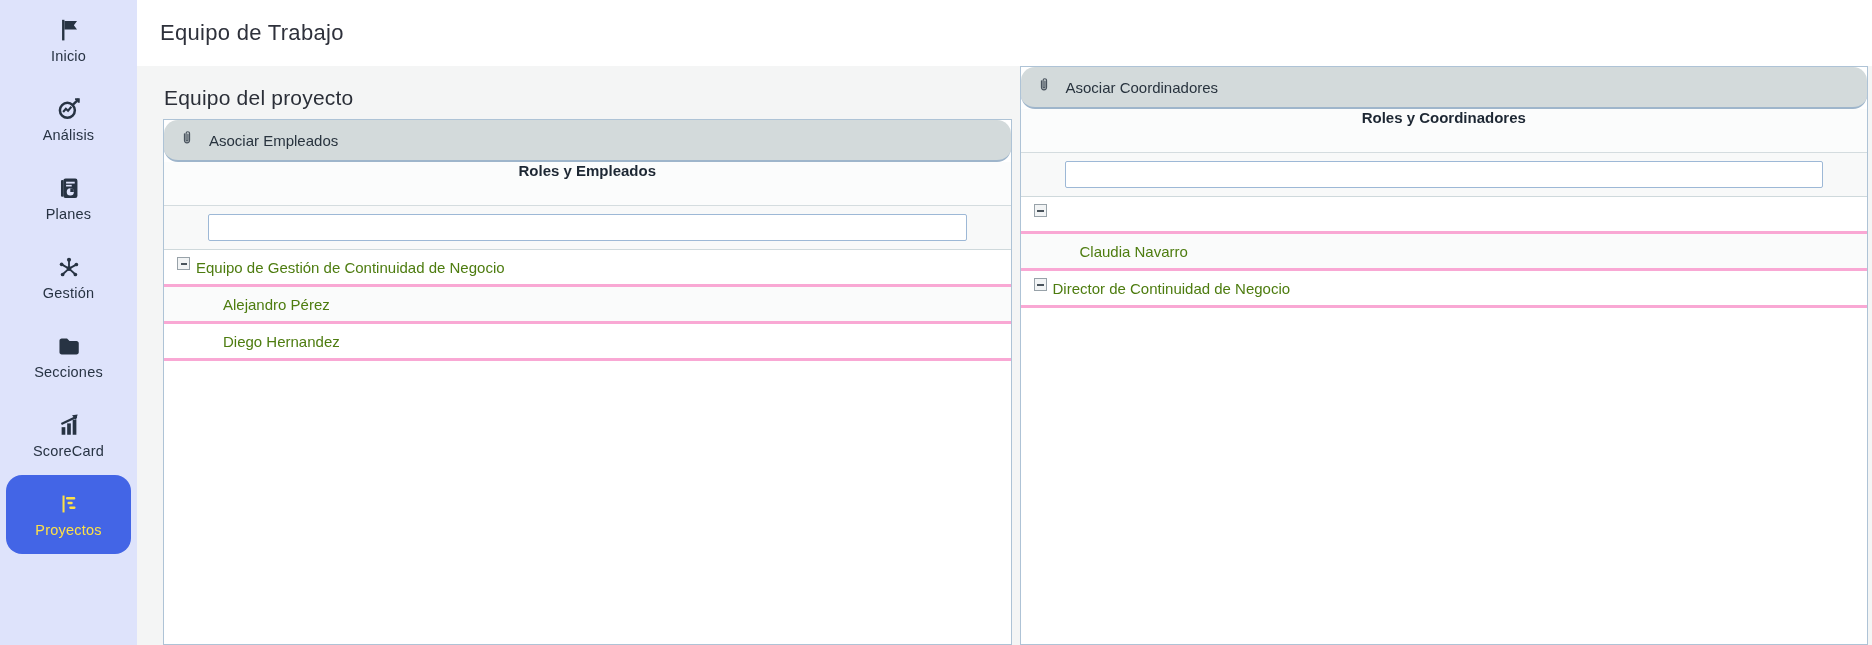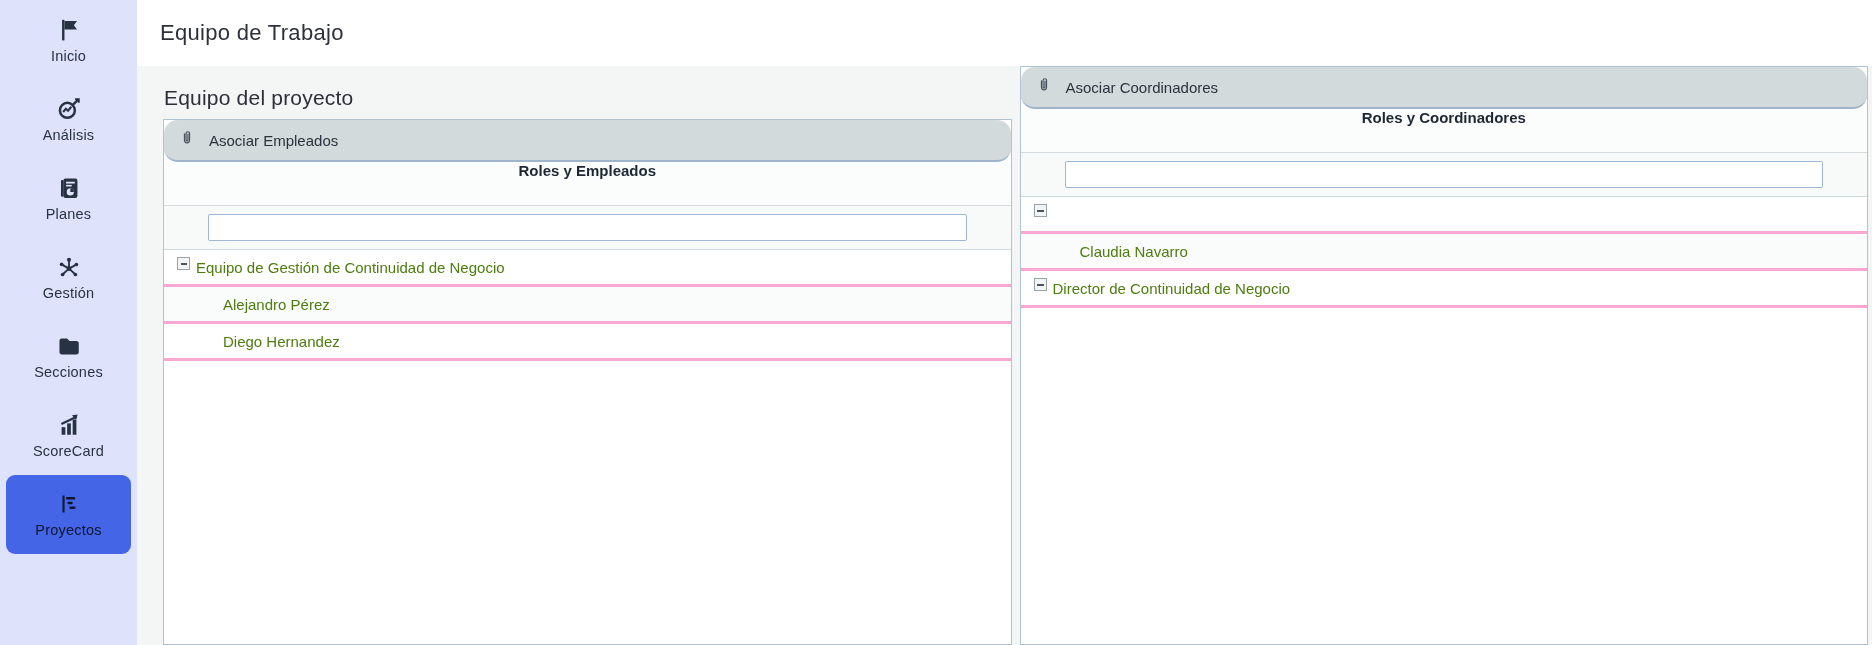--- a/index.html
+++ b/index.html
@@ -6,21 +6,21 @@
   html,body { width:1872px; height:645px; overflow:hidden; }
   body { font-family:"Liberation Sans","DejaVu Sans",sans-serif; background:#fff; }
 
   .app { display:flex; width:1872px; height:645px; }
 
   
   .sidebar { width:137px; flex-shrink:0; background:#dee3fb; display:flex; flex-direction:column; padding-top:1px; }
   .side-item { height:79px; display:flex; flex-direction:column; align-items:center; justify-content:center; gap:5px; color:#273343; cursor:pointer; }
   .side-item svg { width:26px; height:26px; display:block; }
   .side-label { font-size:14.5px; letter-spacing:.2px; }
-  .side-item.selected { background:#4365e6; color:#0f172a; border-radius:9px; margin:0 6px; }
+  .side-item.selected { background:#4365e6; color:#fde047; border-radius:16px; margin:0 6px; }
 
   
   .main { flex:1; min-width:0; display:flex; flex-direction:column; }
   .topbar { height:66px; flex-shrink:0; background:#ffffff; display:flex; align-items:center; padding-left:23px; }
   .page-title { font-size:22px; font-weight:500; color:#2e313b; letter-spacing:.3px; }
 
   .content { flex:1; background:#f4f5f5; padding:0 4px 0 26px; display:flex; gap:8px; overflow:hidden; }
   .panel-col { flex:1; min-width:0; display:flex; flex-direction:column; }
   .panel-heading { margin:20px 0 9px 1px; font-size:21px; font-weight:500; color:#2b2f38; letter-spacing:.2px; }
 

